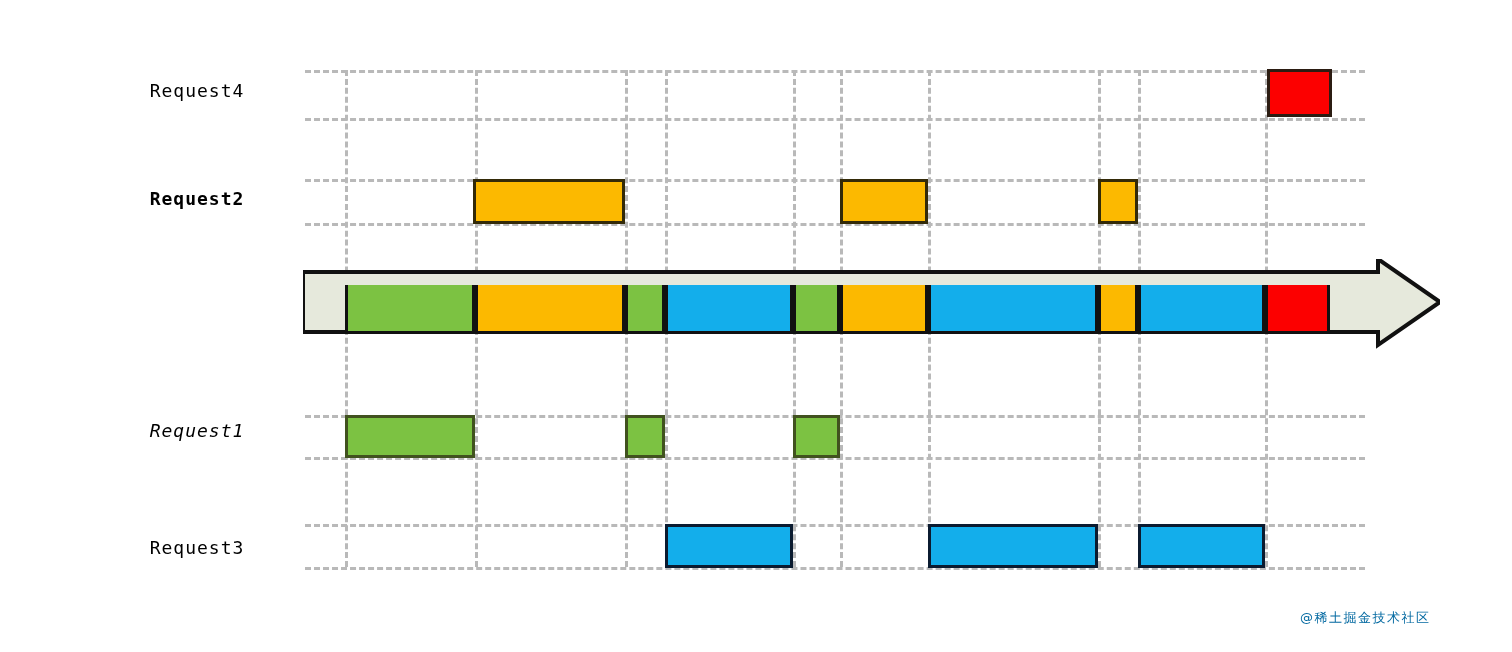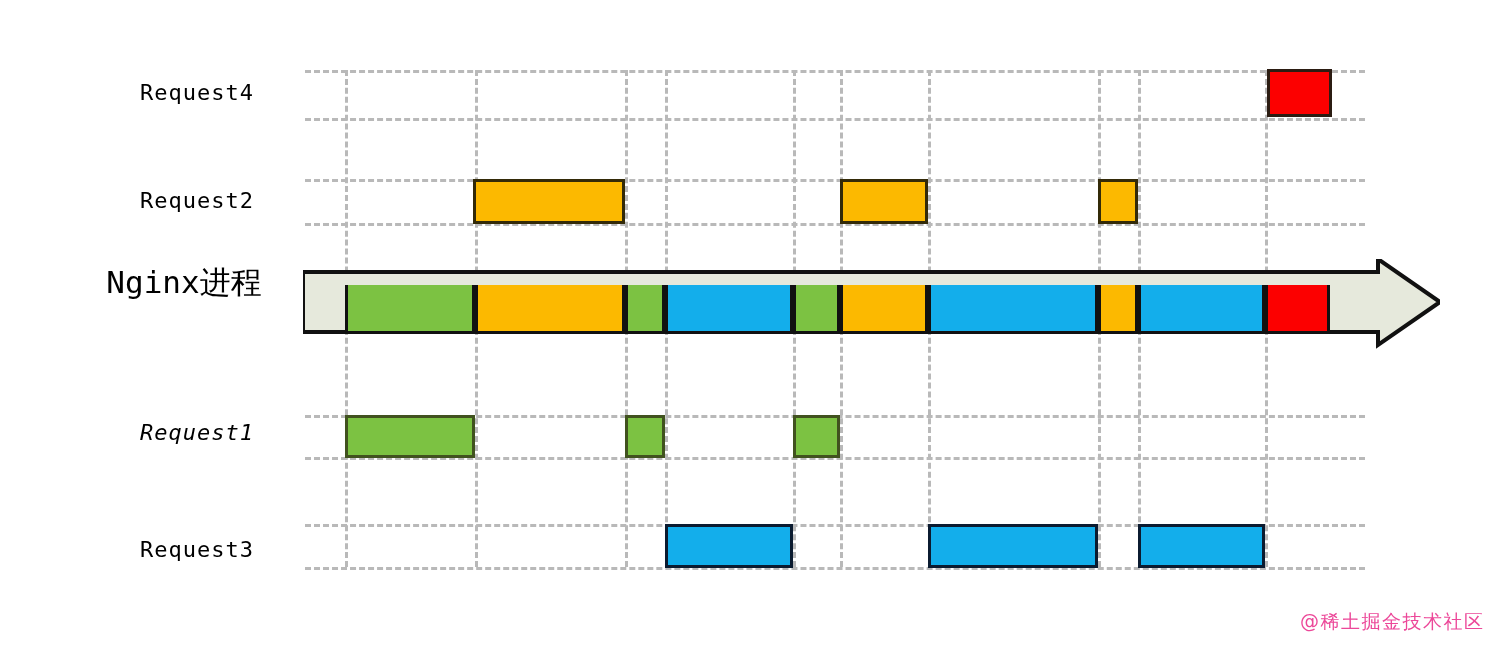--- a/index.html
+++ b/index.html
@@ -14,21 +14,21 @@
     position: relative;
     width: 1512px;
     height: 652px;
     background: #ffffff;
     overflow: hidden;
   }
   .row-label {
     position: absolute;
     color: #000000;
     font-family: "DejaVu Sans Mono", "Liberation Mono", monospace;
-    font-size: 22px;
+    font-size: 18px;
     letter-spacing: 1px;
     white-space: nowrap;
     text-align: center;
     user-select: none;
   }
   .cpu-label {
     position: absolute;
     color: #000000;
     font-family: "DejaVu Sans Mono", "Liberation Mono", monospace;
     font-size: 31px;
@@ -78,23 +78,23 @@
     border-left: 3px solid #111111;
     border-right: 3px solid #111111;
   }
   .seg.green  { background: #7cc242; }
   .seg.orange { background: #fcb900; }
   .seg.blue   { background: #13aeeb; }
   .seg.red    { background: #fc0000; }
 
   .watermark {
     position: absolute;
-    color: #ec4899;
+    color: #0369a1;
     font-family: "DejaVu Sans", "Liberation Sans", sans-serif;
-    font-size: 19px;
+    font-size: 13px;
     letter-spacing: 1.5px;
     white-space: nowrap;
     user-select: none;
   }
 </style>
 </head>
 <body>
 
 <div id="canvas">
 
@@ -116,27 +116,26 @@
       <div class="vline" style="left: 793px; top: 70px; height: 497px;"></div>
       <div class="vline" style="left: 840px; top: 70px; height: 497px;"></div>
       <div class="vline" style="left: 928px; top: 70px; height: 497px;"></div>
       <div class="vline" style="left: 1098px; top: 70px; height: 497px;"></div>
       <div class="vline" style="left: 1138px; top: 70px; height: 497px;"></div>
       <div class="vline" style="left: 1265px; top: 70px; height: 497px;"></div>
     </div>
 
   <div id="row-labels">
       <div class="row-label" style="left: 107px; top: 80px; width: 180px;">Request4</div>
-      <div class="row-label" style="left: 107px; top: 188px; width: 180px;">Request2</div>
+      <div class="row-label" style="left: 107px; top: 188px; width: 180px; font-weight: bold;">Request2</div>
       <div class="row-label" style="left: 107px; top: 420px; width: 180px; font-style: italic;">Request1</div>
       <div class="row-label" style="left: 107px; top: 537px; width: 180px;">Request3</div>
     </div>
 
   <div class="cpu-label" style="left:74px; top:263px; width:220px;">
-    <span>Nginx进程</span>
   </div>
 
   <div class="arrow-wrap">
     <svg width="1137" height="100" viewBox="0 0 1137 100">
       <polygon points="0,13 1075,13 1075,0 1137,43 1075,86 1075,73 0,73" fill="#e6e9dc" stroke="#111111" stroke-width="4" stroke-linejoin="miter"></polygon>
     </svg>
   </div>
 
   <div id="cpu-segments">
       <div class="seg green" style="left: 345px; width: 130px;"></div>

